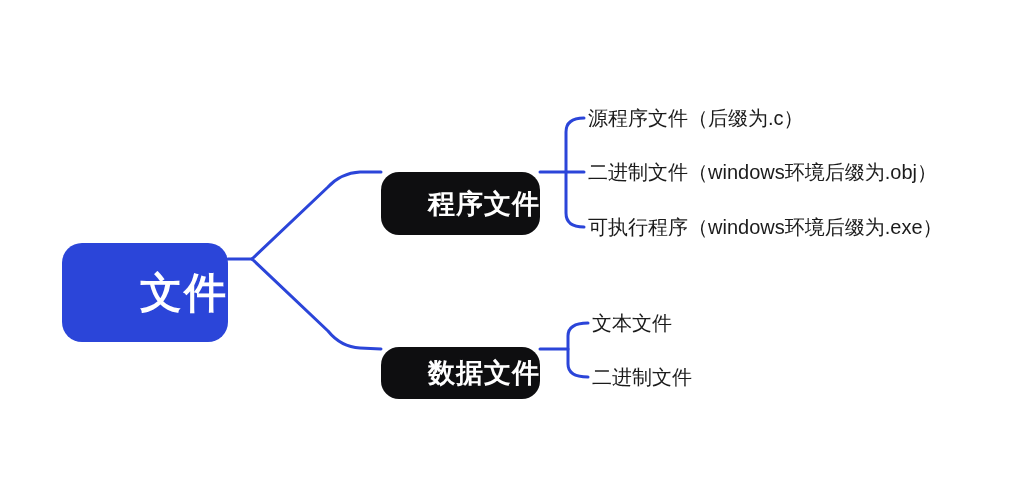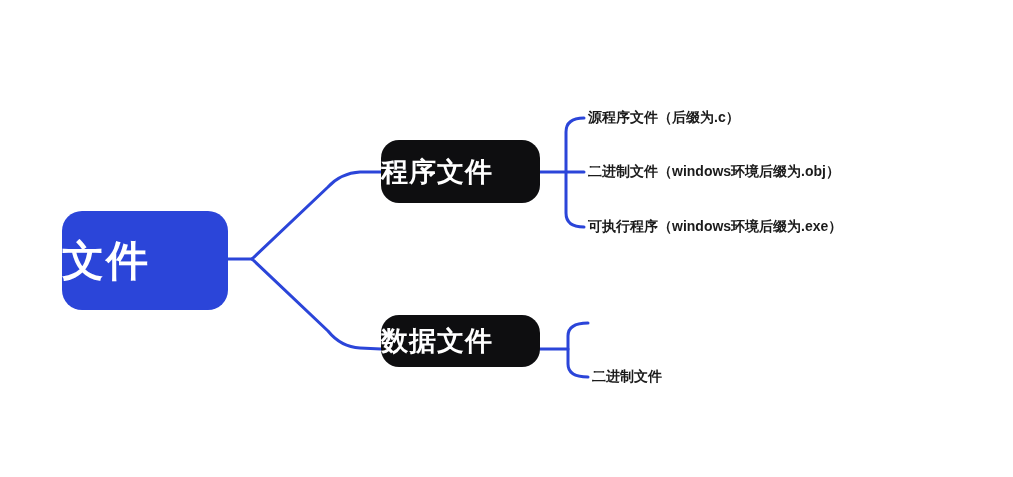--- a/index.html
+++ b/index.html
@@ -34,22 +34,23 @@
     stroke: var(--accent-blue);
     stroke-width: 3;
     stroke-linecap: round;
     stroke-linejoin: round;
   }
 
   .node {
     position: absolute;
     display: flex;
     align-items: center;
-    justify-content: flex-start;
+    justify-content: flex-end;
     cursor: pointer;
+    margin-top: 32px;
   }
   .node-root {
     left: 62px; top: 211px;
     width: 166px; height: 99px;
     background: var(--accent-blue);
     border-radius: 20px;
     color: var(--root-text);
     font-size: 42px;
     font-weight: 700;
     letter-spacing: 2px;
@@ -62,22 +63,22 @@
     font-weight: 700;
     letter-spacing: 1px;
   }
   .node-branch.branch-1 { left: 381px; top: 140px; width: 159px; height: 63px; }
   .node-branch.branch-2 { left: 381px; top: 315px; width: 159px; height: 52px; }
 
   .leaf {
     position: absolute;
     transform: translateY(-50%);
     color: var(--leaf-text);
-    font-size: 14px;
-    font-weight: 700;
+    font-size: 20px;
+    font-weight: 400;
     white-space: nowrap;
     cursor: pointer;
   }
   .leaf.b1c1 { left: 588px; top: 118px; }
   .leaf.b1c2 { left: 588px; top: 172px; }
   .leaf.b1c3 { left: 588px; top: 227px; }
   .leaf.b2c1 { left: 592px; top: 323px; }
   .leaf.b2c2 { left: 592px; top: 377px; }
 
   .watermark {
@@ -118,16 +119,17 @@
   </div>
 
   <div class="node node-branch branch-2">
     <span>数据文件</span>
   </div>
 
   <div class="leaf b1c1">源程序文件（后缀为.c）</div>
   <div class="leaf b1c2">二进制文件（windows环境后缀为.obj）</div>
   <div class="leaf b1c3">可执行程序（windows环境后缀为.exe）</div>
 
+  <div class="leaf b2c1">文本文件</div>
   <div class="leaf b2c2">二进制文件</div>
 
 
 </div>
 
 </body></html>

